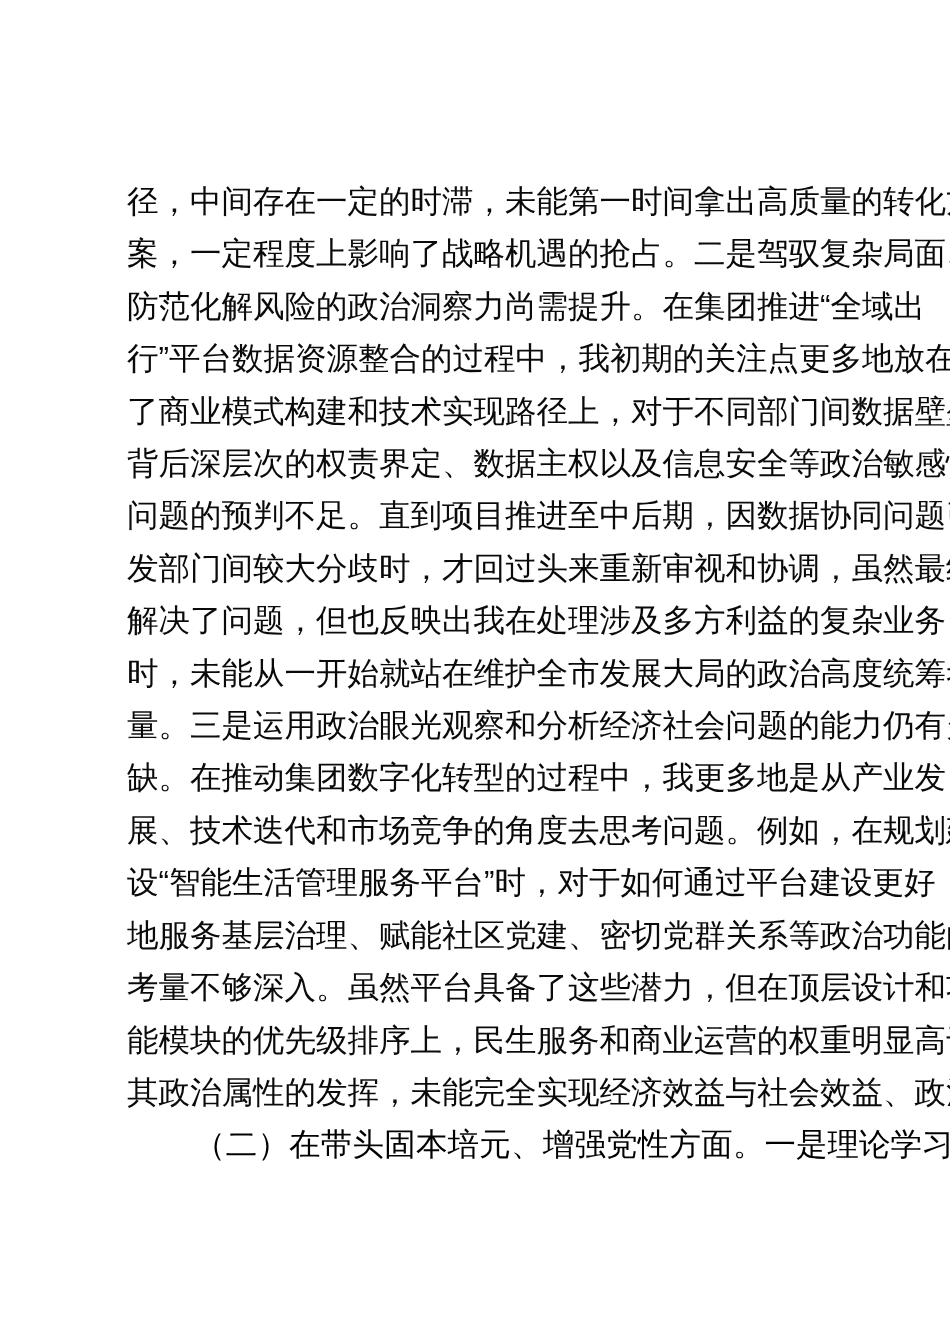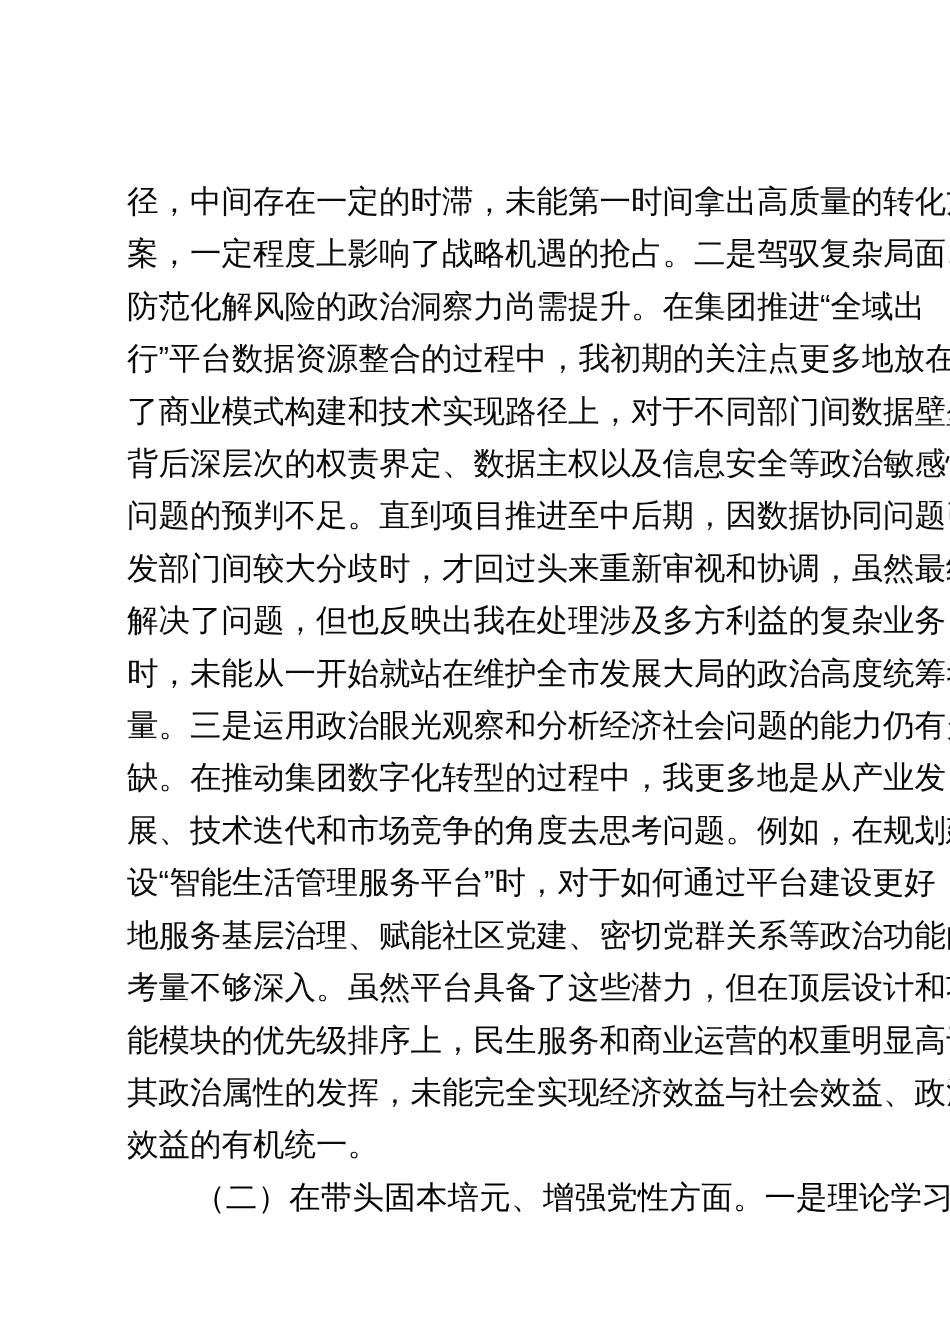--- a/index.html
+++ b/index.html
@@ -581,18 +581,17 @@
         <span>益</span>
         <span>与</span>
         <span>社</span>
         <span>会</span>
         <span>效</span>
         <span>益</span>
         <span>、</span>
         <span>政</span>
         <span>治</span>
       </div>
-    <div class="doc-line last-line">效益的有机统一。</div>
 
     <div class="para-final"><span class="indent2"></span><span class="bold-head">（二）在带头固本培元、增强党性方面。</span><span class="normal-run">一是理论学习与</span></div>
 
   </div>
 </div>
 
 </body></html>

